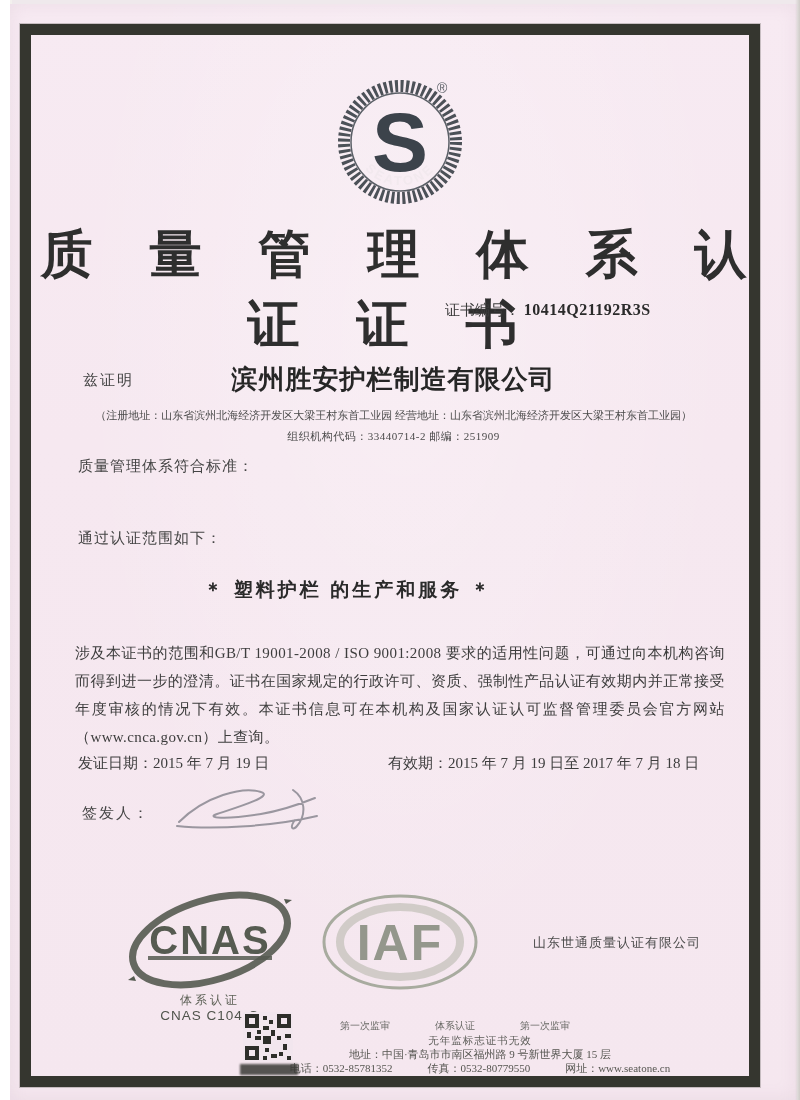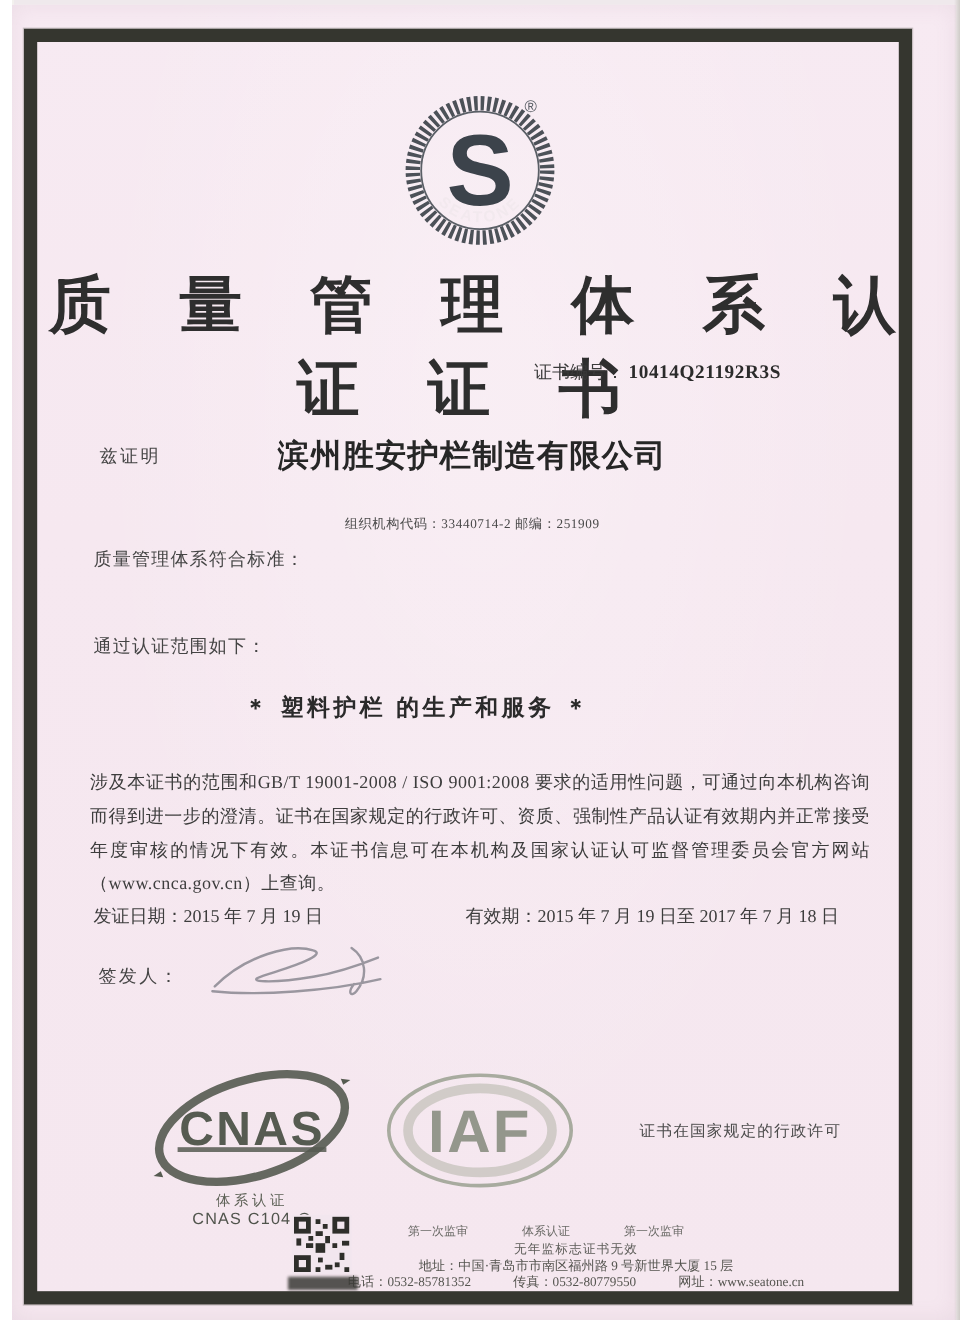--- a/index.html
+++ b/index.html
@@ -108,20 +108,21 @@
       <textPath href="#seatone-arc" startOffset="50%" text-anchor="middle">SEATONE</textPath>
     </text>
   </svg>
   <div class="abs reg-mark">®</div>
 
   <div class="abs ctr title">质 量 管 理 体 系 认 证 证 书</div>
   <div class="abs cert-no"><span>证书编号： </span><b>10414Q21192R3S</b></div>
 
   <div class="abs certify">兹证明</div>
   <div class="abs ctr company">滨州胜安护栏制造有限公司</div>
+  <div class="abs ctr addr-line">（注册地址：山东省滨州北海经济开发区大梁王村东首工业园   经营地址：山东省滨州北海经济开发区大梁王村东首工业园）</div>
   <div class="abs ctr orgcode-line">组织机构代码：33440714-2   邮编：251909</div>
 
   <div class="abs std-label">质量管理体系符合标准：</div>
   <div class="abs scope-label">通过认证范围如下：</div>
   <div class="abs scope">＊ 塑料护栏 的生产和服务 ＊</div>
 
   <div class="abs body-text">涉及本证书的范围和GB/T 19001-2008 / ISO 9001:2008 要求的适用性问题，可通过向本机构咨询而得到进一步的澄清。证书在国家规定的行政许可、资质、强制性产品认证有效期内并正常接受年度审核的情况下有效。本证书信息可在本机构及国家认证认可监督管理委员会官方网站（www.cnca.gov.cn）上查询。</div>
 
   <div class="abs date-issue"><span>发证日期：</span><span>2015 年 7 月 19 日</span></div>
   <div class="abs date-valid"><span>有效期：</span><span>2015 年 7 月 19 日至 2017 年 7 月 18 日</span></div>
@@ -143,21 +144,21 @@
     <rect x="28" y="66" width="124" height="4" fill="#565b51" opacity="0.85"></rect>
   </svg>
   <div class="abs cnas-cap1">体系认证</div>
   <div class="abs cnas-cap2">CNAS C104-Q</div>
 
   <svg class="abs iaf-block" width="165" height="100" viewBox="0 0 165 100">
     <ellipse cx="82" cy="50" rx="76" ry="46" fill="none" stroke="#a8ab9f" stroke-width="3"></ellipse>
     <ellipse cx="82" cy="50" rx="60" ry="35" fill="none" stroke="#b2b5a8" stroke-width="8" opacity="0.55"></ellipse>
     <text x="82" y="68" text-anchor="middle" font-size="50" font-weight="800" fill="#8f9387" letter-spacing="2" opacity="0.95">IAF</text>
   </svg>
-  <div class="abs issuer">证书在国家规定的行政许可</div>
+  <div class="abs issuer">山东世通质量认证有限公司</div>
 
   <div class="abs audit-row">
     <span>第一次监审</span>
     <span>体系认证</span>
     <span>第一次监审</span>
   </div>
   <div class="abs foot-notice">无年监标志证书无效</div>
   <div class="abs foot-addr">地址：中国·青岛市市南区福州路 9 号新世界大厦 15 层</div>
   <div class="abs foot-contacts">
     <span>电话：0532-85781352</span>

